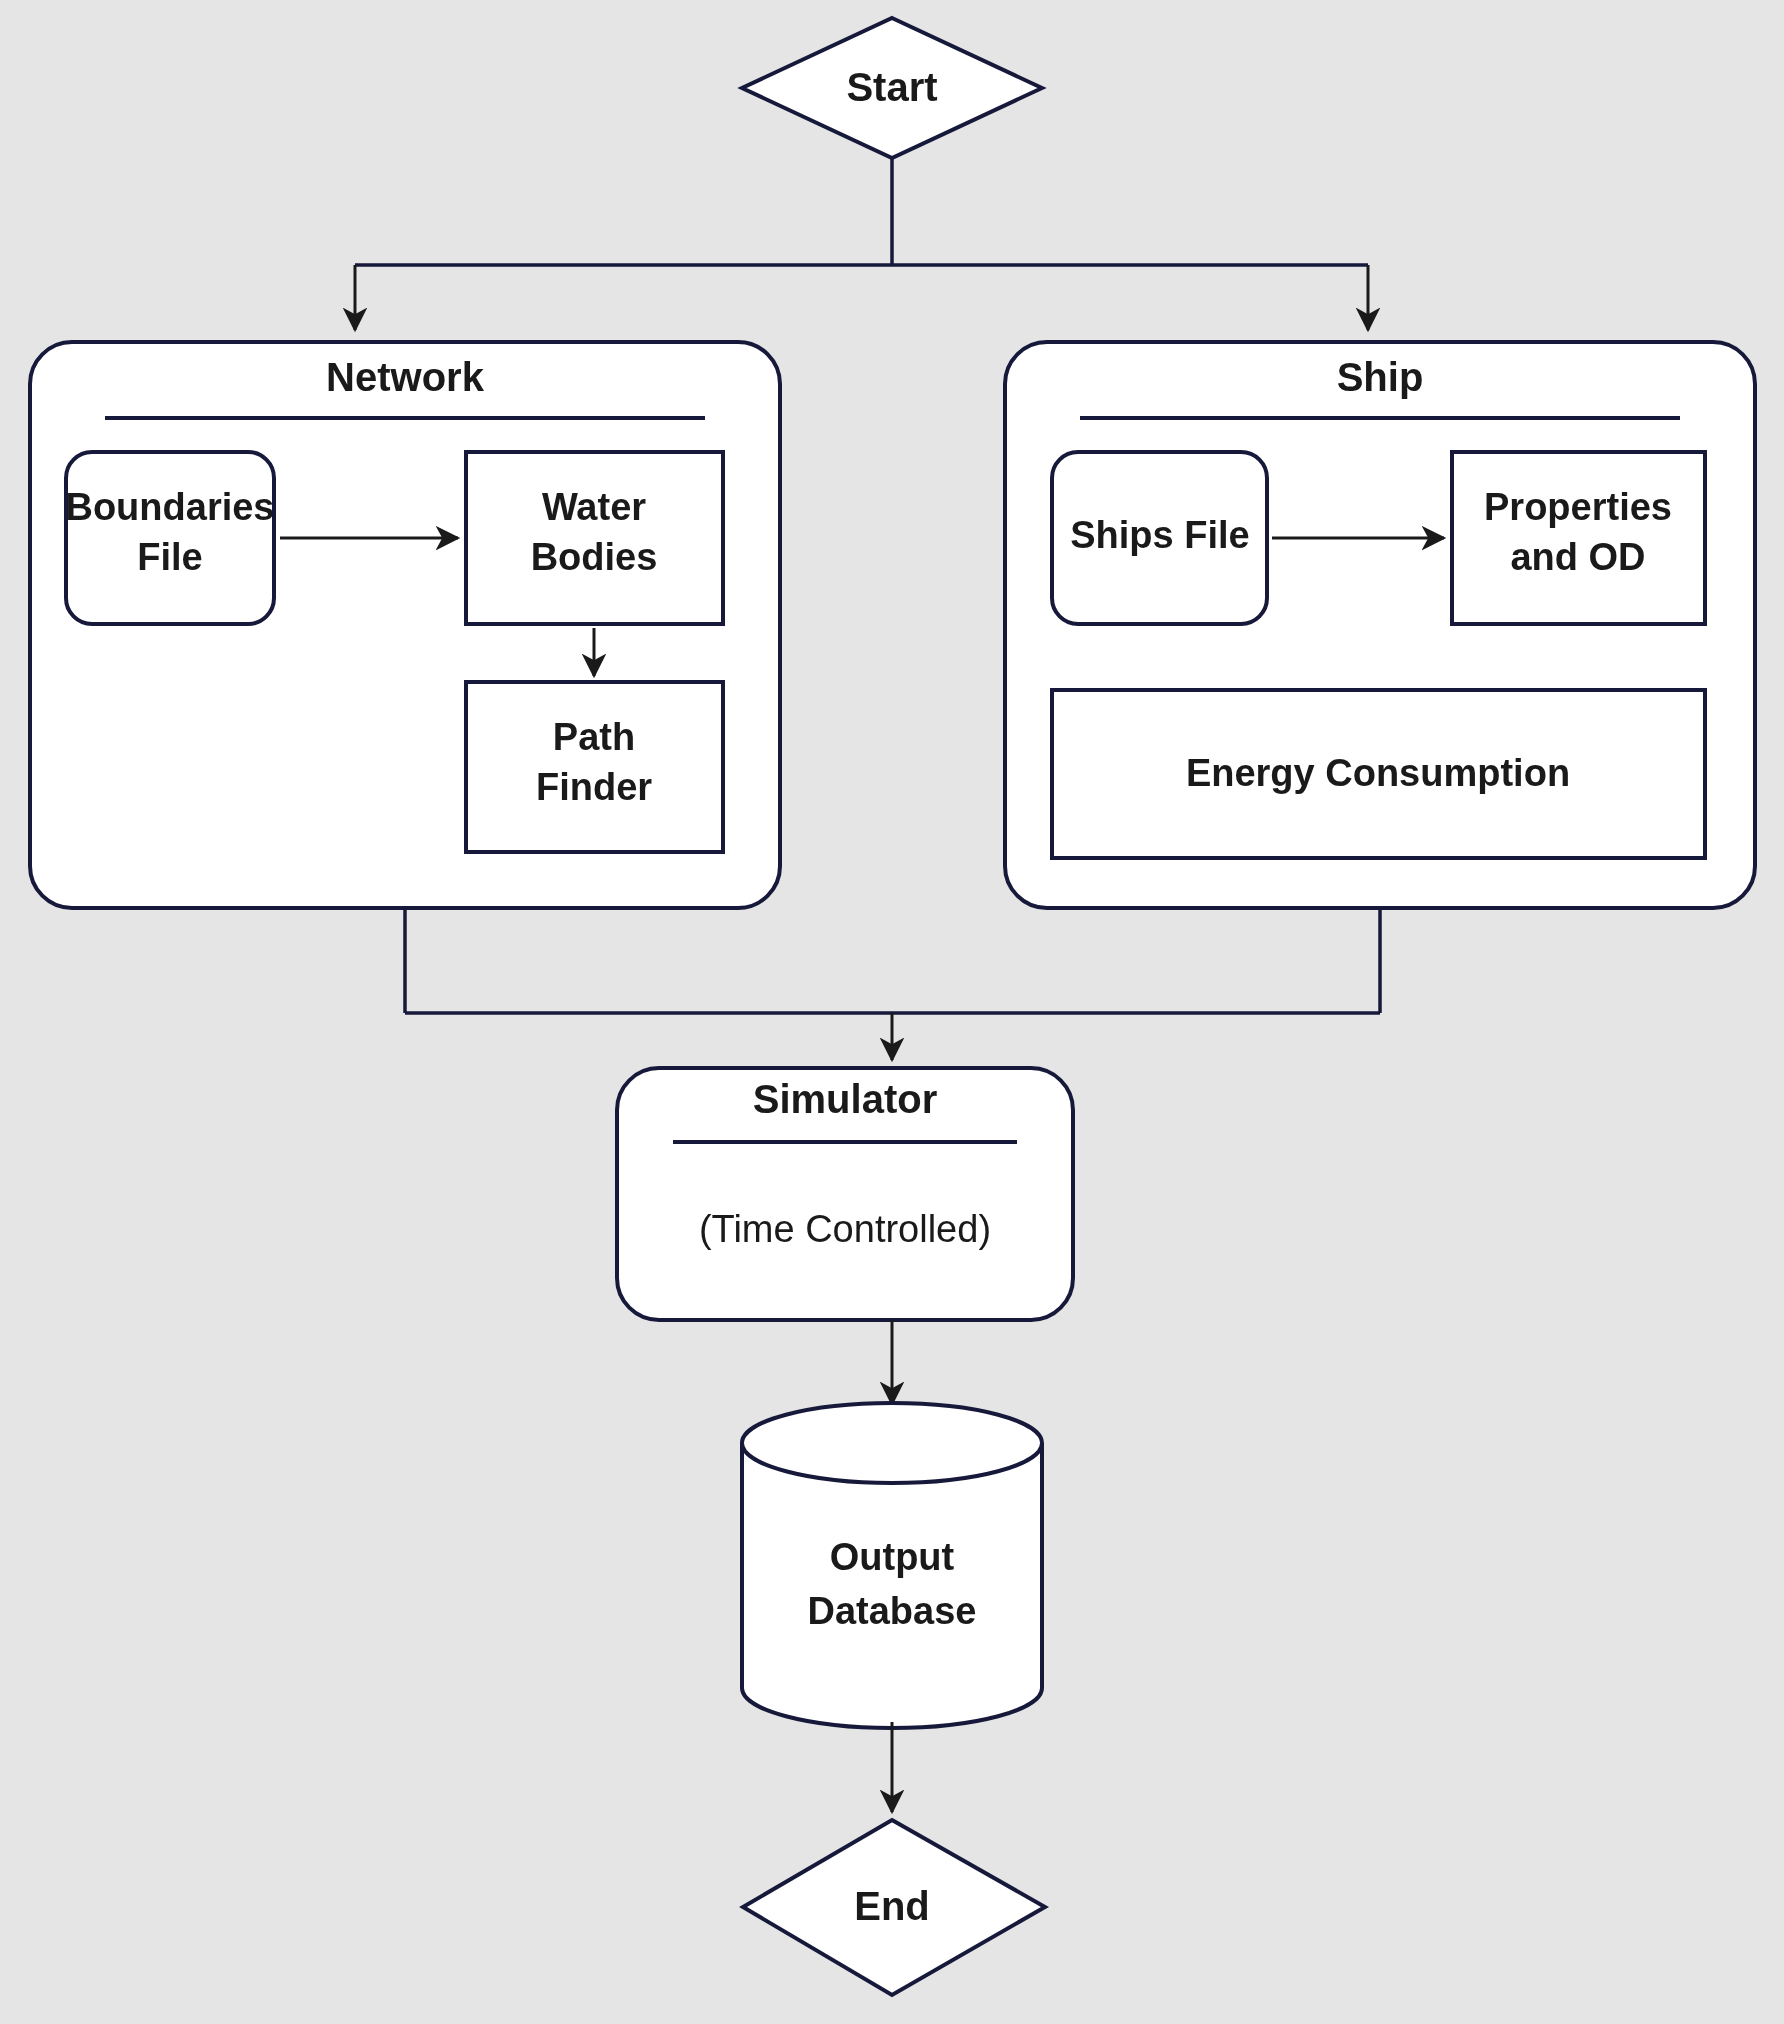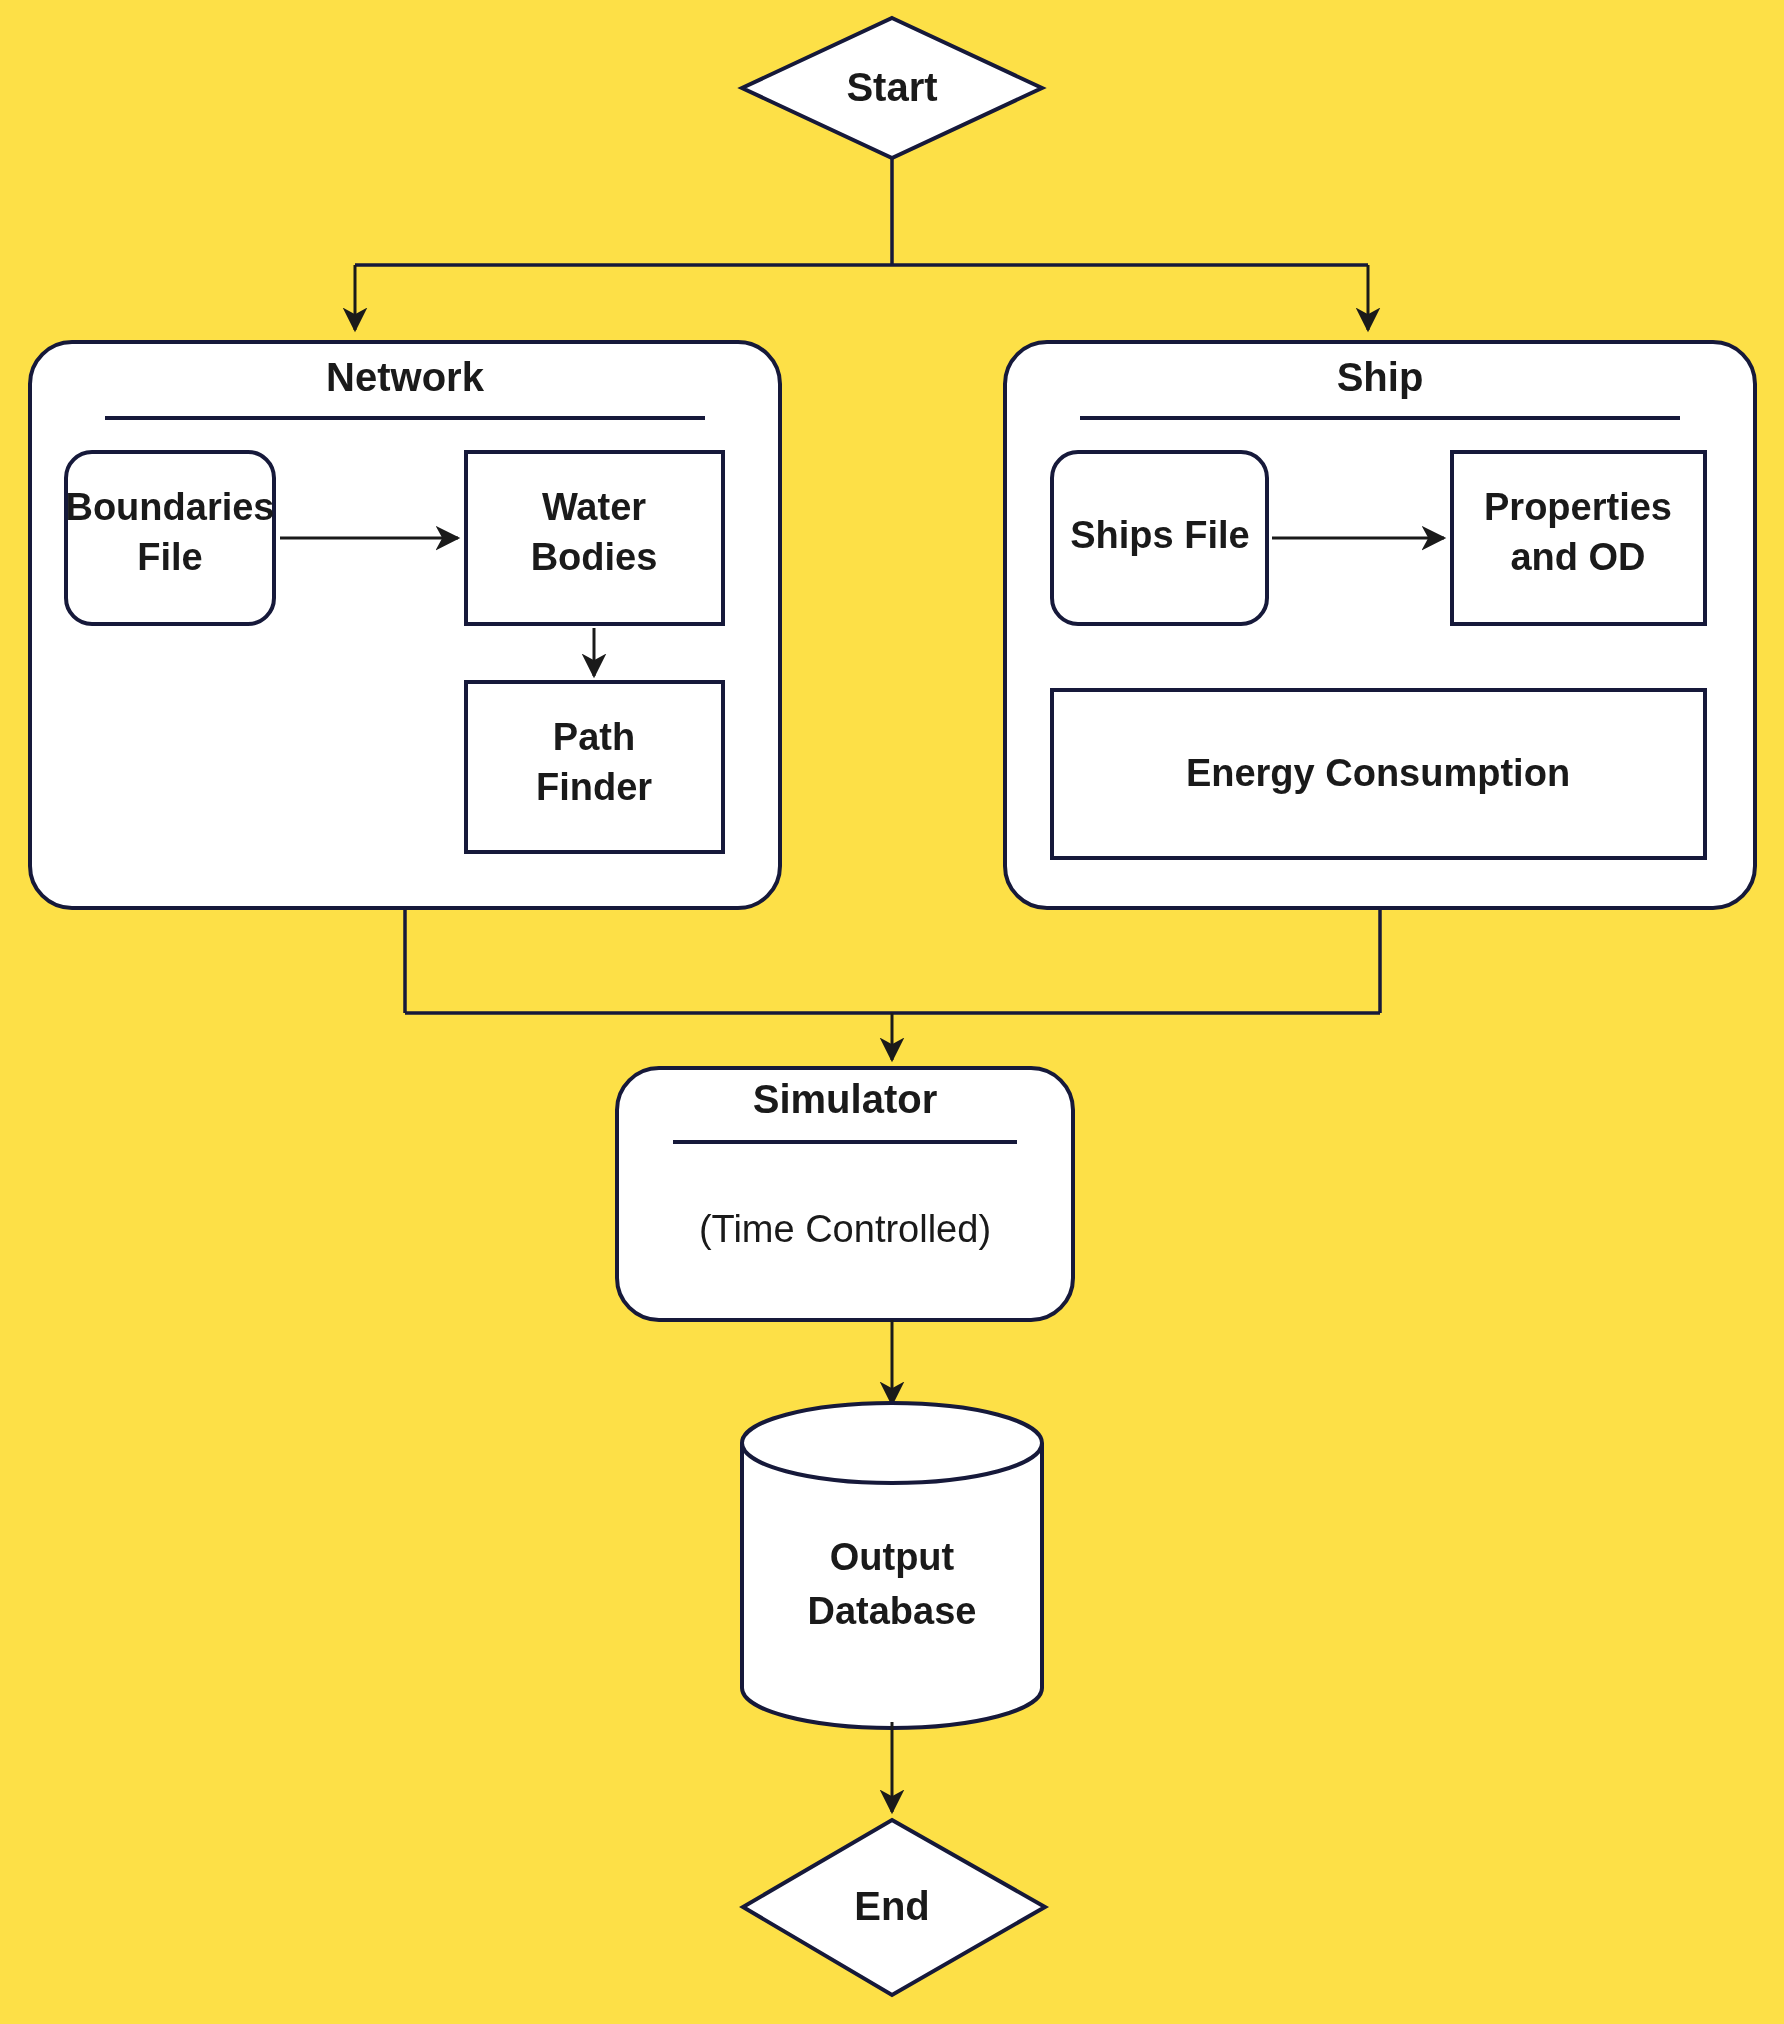--- a/index.html
+++ b/index.html
@@ -10,21 +10,21 @@
   body {
     width: 1784px;
     height: 2024px;
     font-family: "Liberation Sans", sans-serif;
     overflow: hidden;
   }
   #diagram-root {
     position: relative;
     width: 1784px;
     height: 2024px;
-    background: #fde047;
+    background: #e5e5e5;
   }
   svg.flow {
     display: block;
     width: 1784px;
     height: 2024px;
   }
   .shape-stroke {
     fill: #ffffff;
     stroke: #16193a;
     stroke-width: 4;

